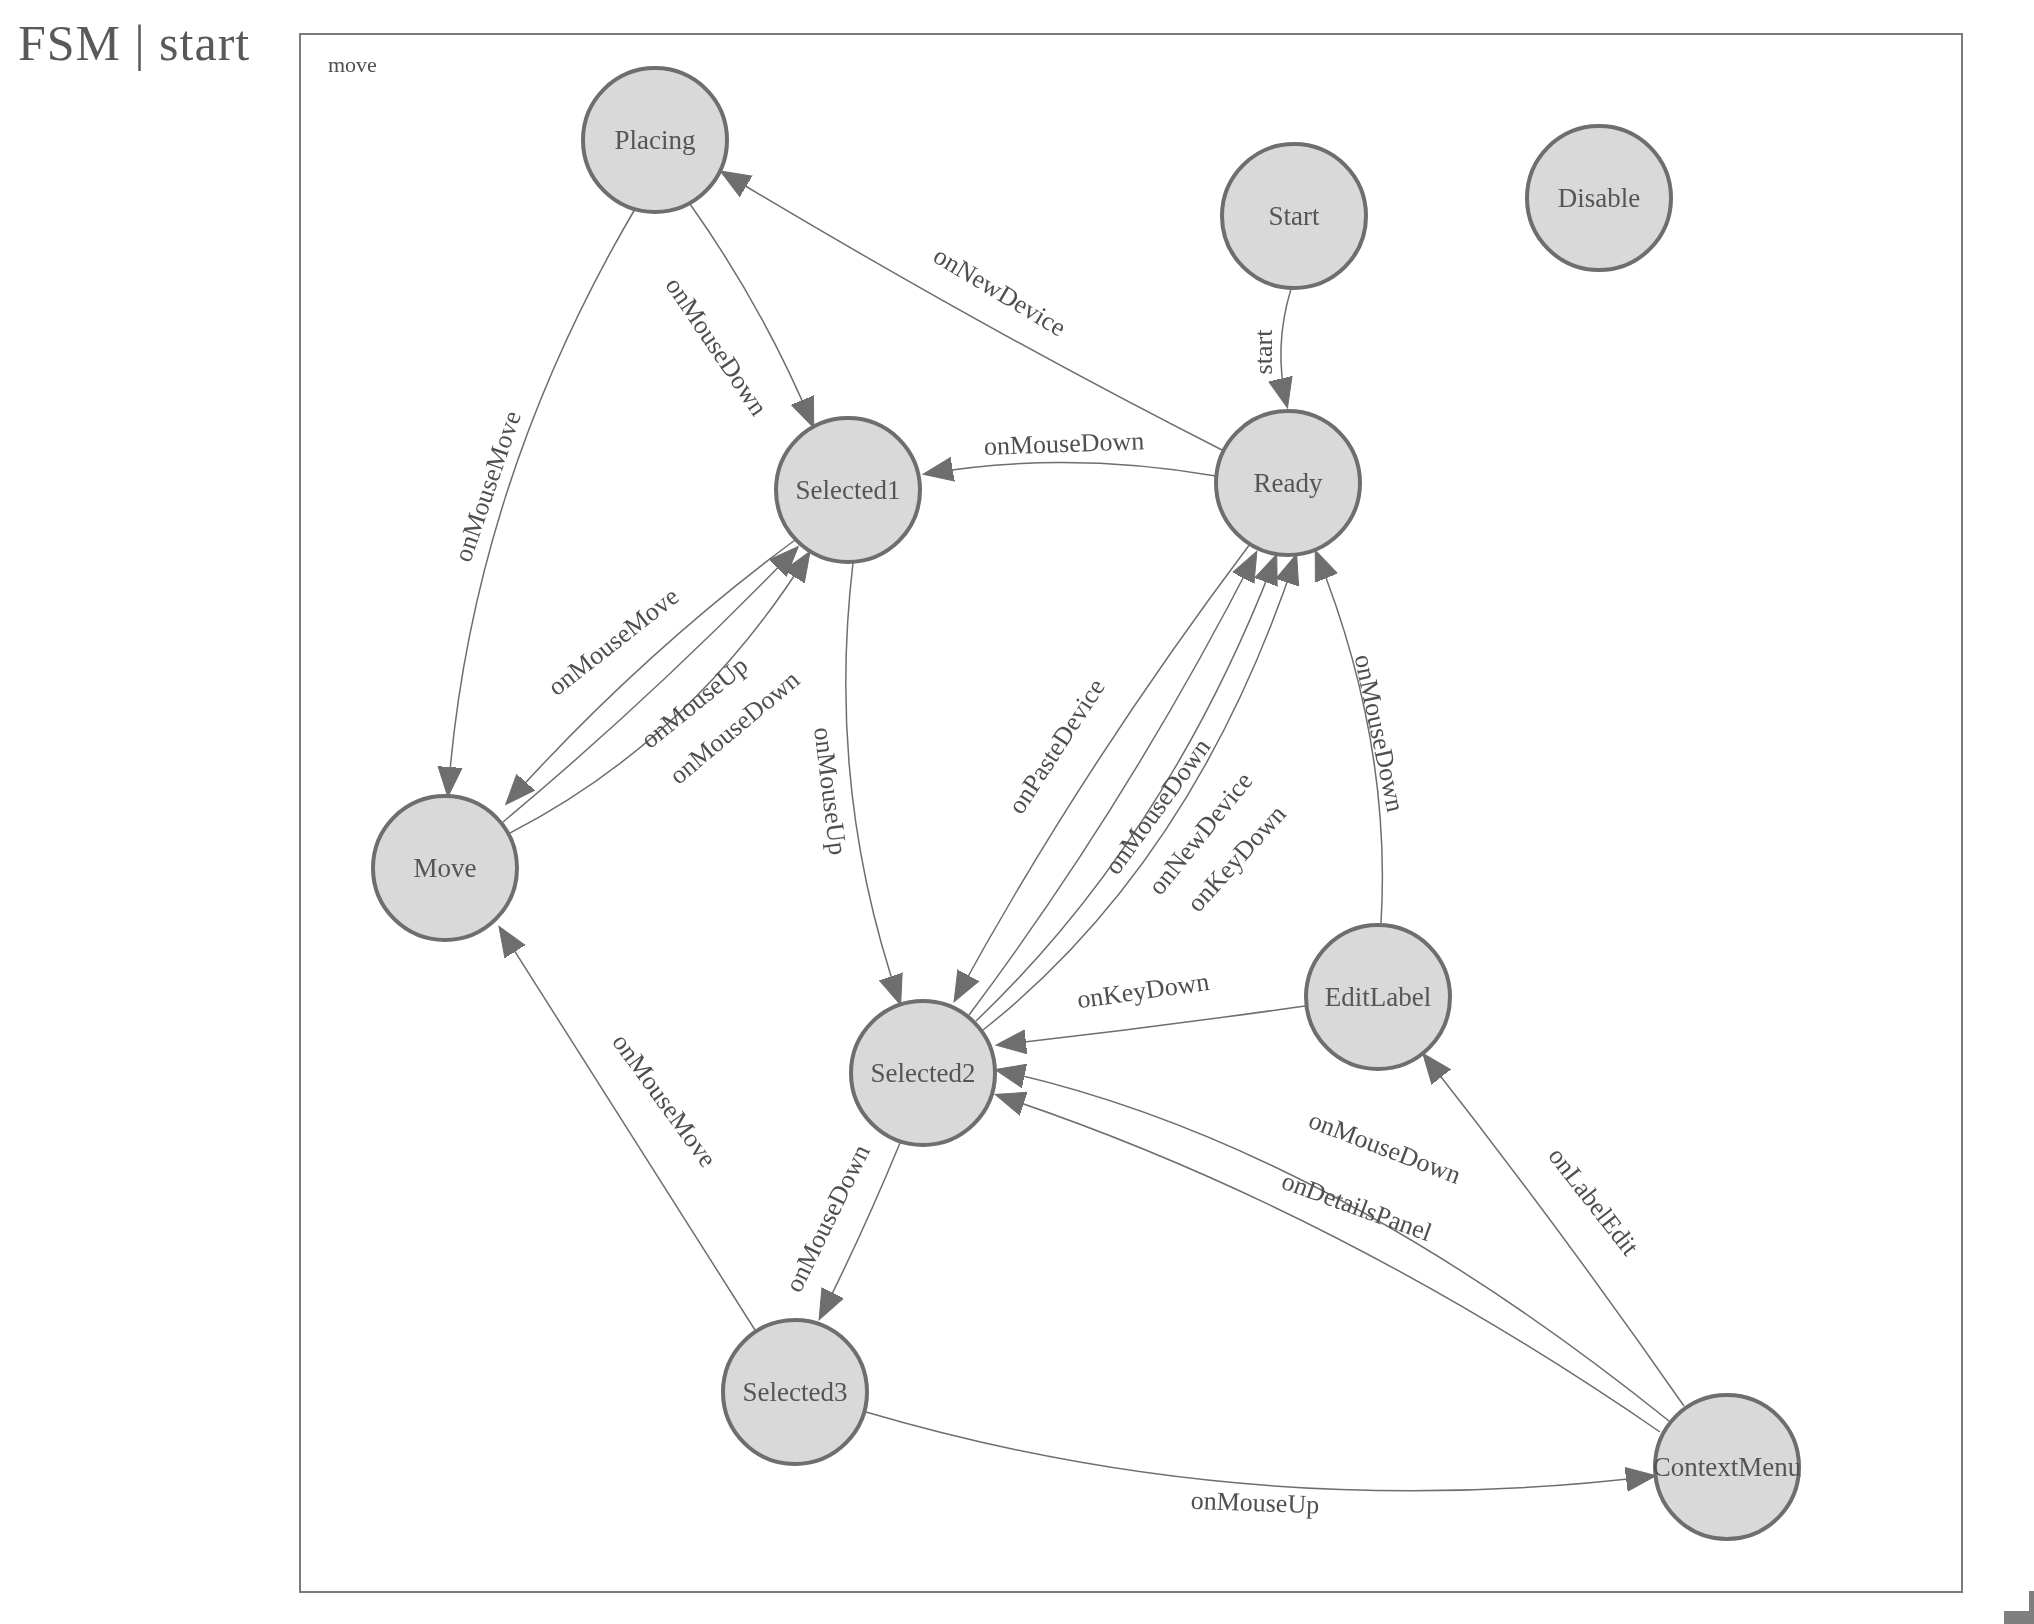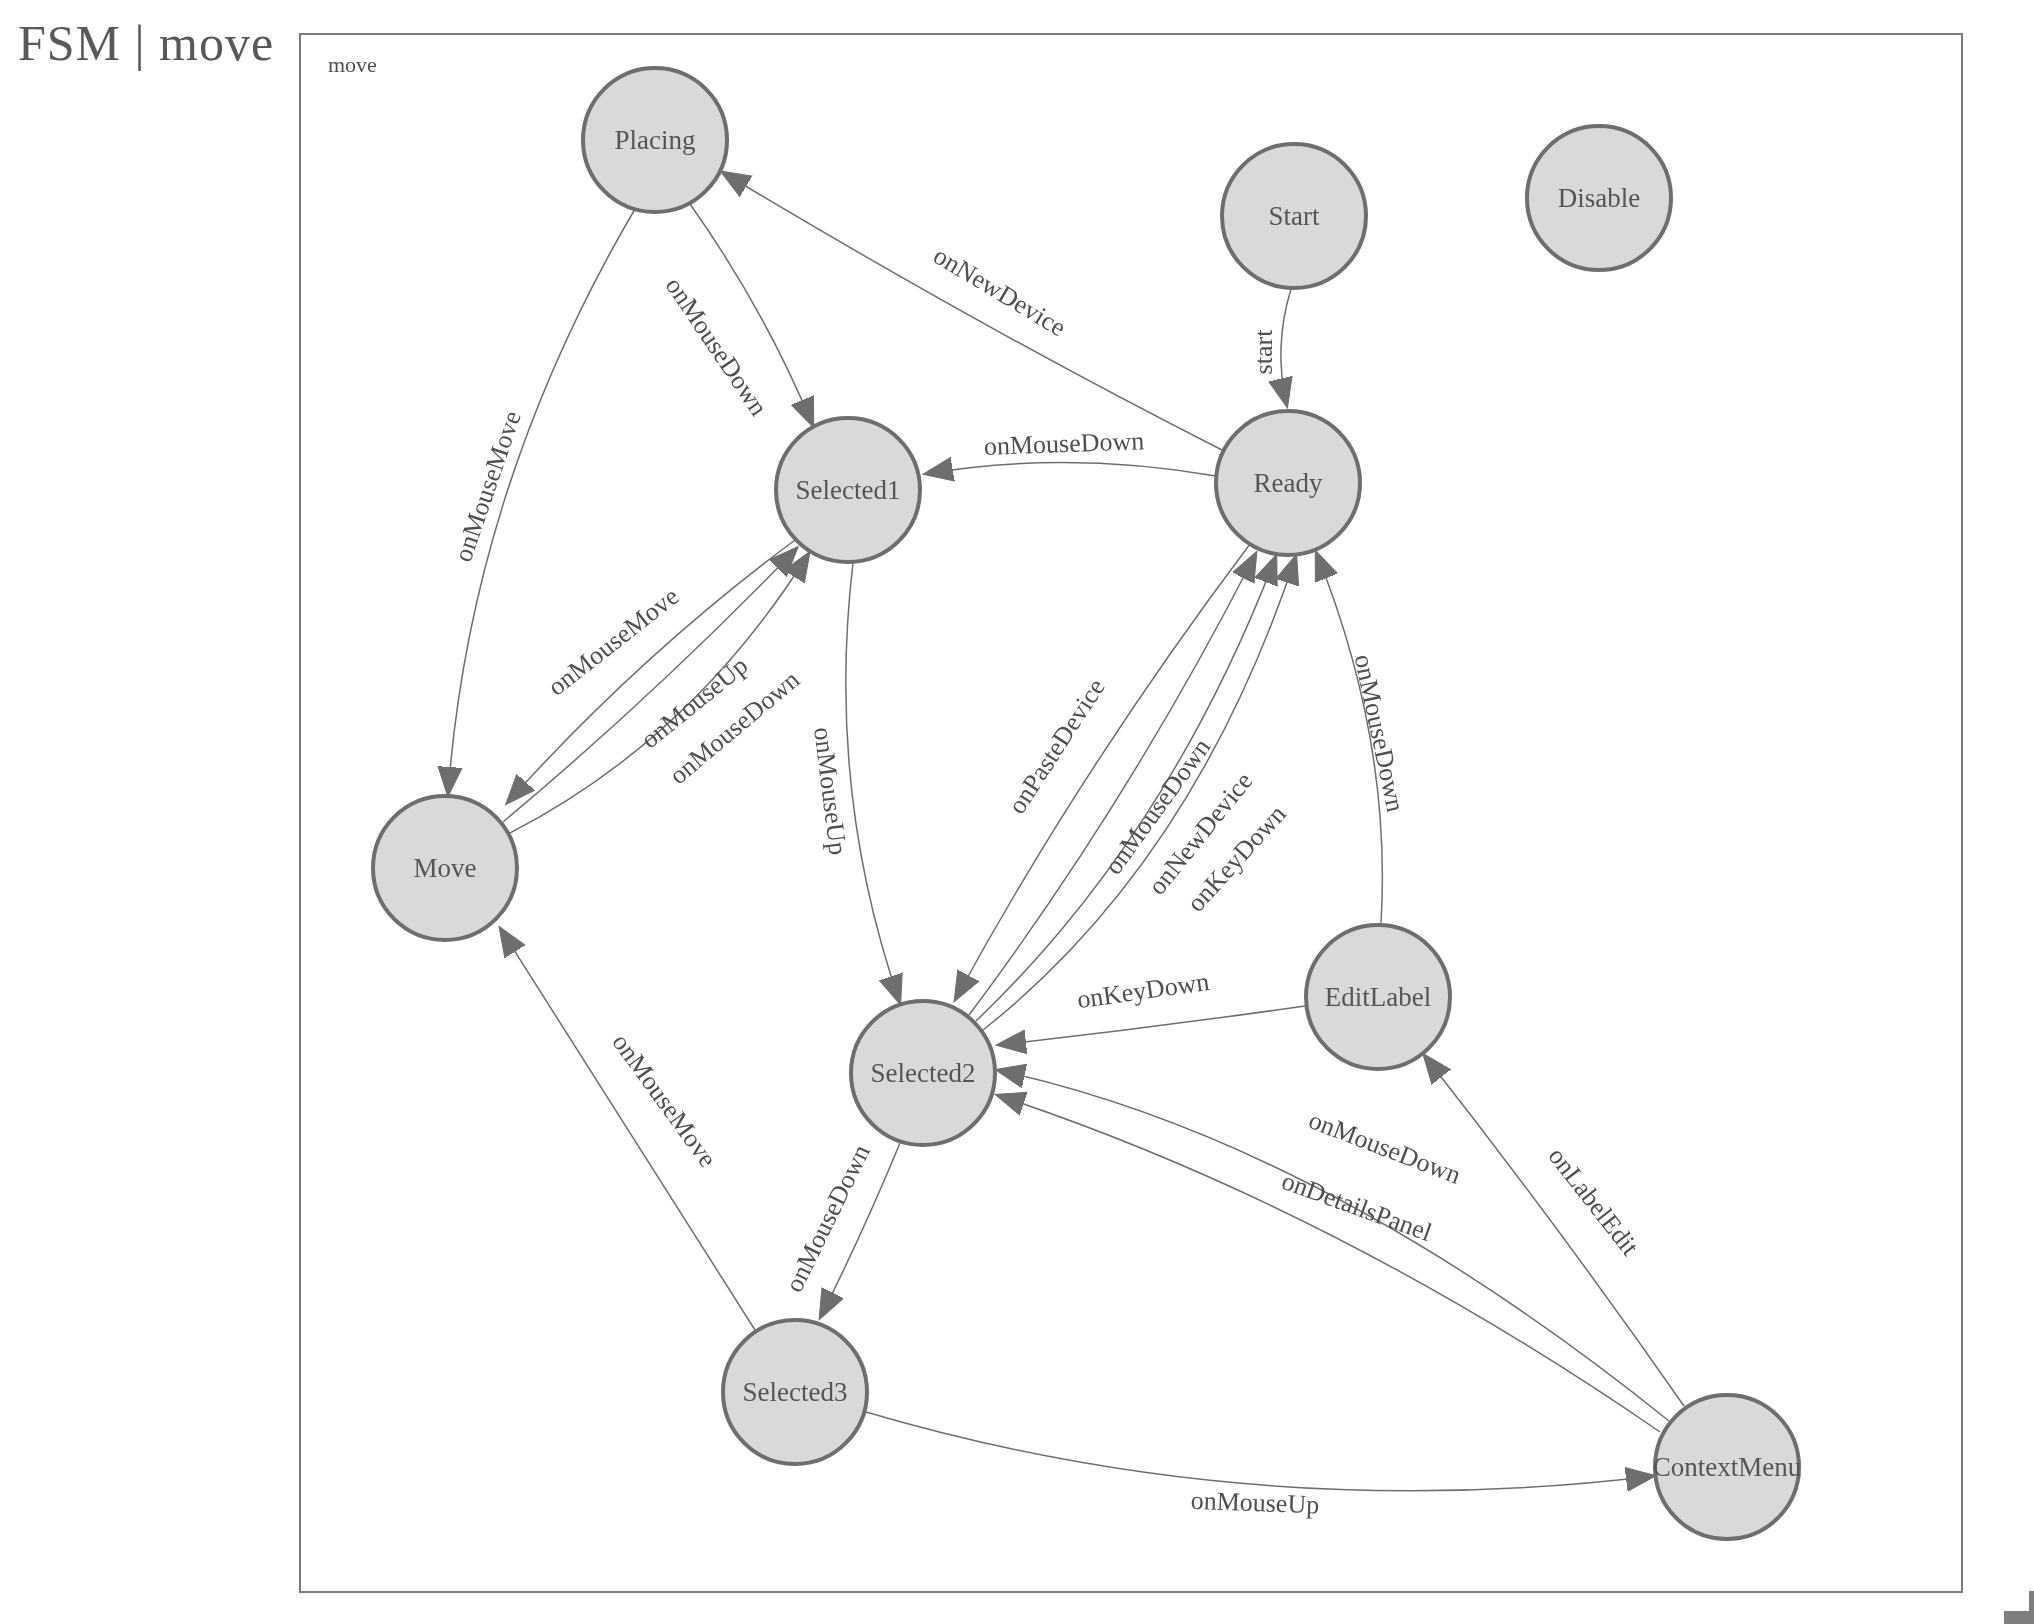--- a/index.html
+++ b/index.html
@@ -15,21 +15,21 @@
   .edge-path{fill:none;stroke:#6e6e6e;stroke-width:1.5px;}
   .edge-label{fill:#4f4f4f;font-size:26px;font-family:"Liberation Serif","DejaVu Serif",serif;
               text-anchor:middle;}
   .scroll-corner-h{position:absolute;right:0;bottom:0;width:30px;height:13px;background:#7f7f7f;}
   .scroll-corner-v{position:absolute;right:0;bottom:0;width:5px;height:33px;background:#7f7f7f;}
 </style>
 </head>
 <body>
 
 <div id="canvas">
-  <h1 id="page-title">FSM | move</h1>
+  <h1 id="page-title">FSM | start</h1>
 
   <div id="frame"></div>
   <span id="cluster-label">move</span>
 
   <svg id="graph" width="2034" height="1624" viewBox="0 0 2034 1624" xmlns="http://www.w3.org/2000/svg">
     <defs>
       <marker id="arrow" markerUnits="userSpaceOnUse" markerWidth="34" markerHeight="26" refX="28" refY="13" orient="auto">
         <path d="M 0 1 L 30 13 L 0 25 z" fill="#6e6e6e" stroke="#6e6e6e"></path>
       </marker>
     </defs>

